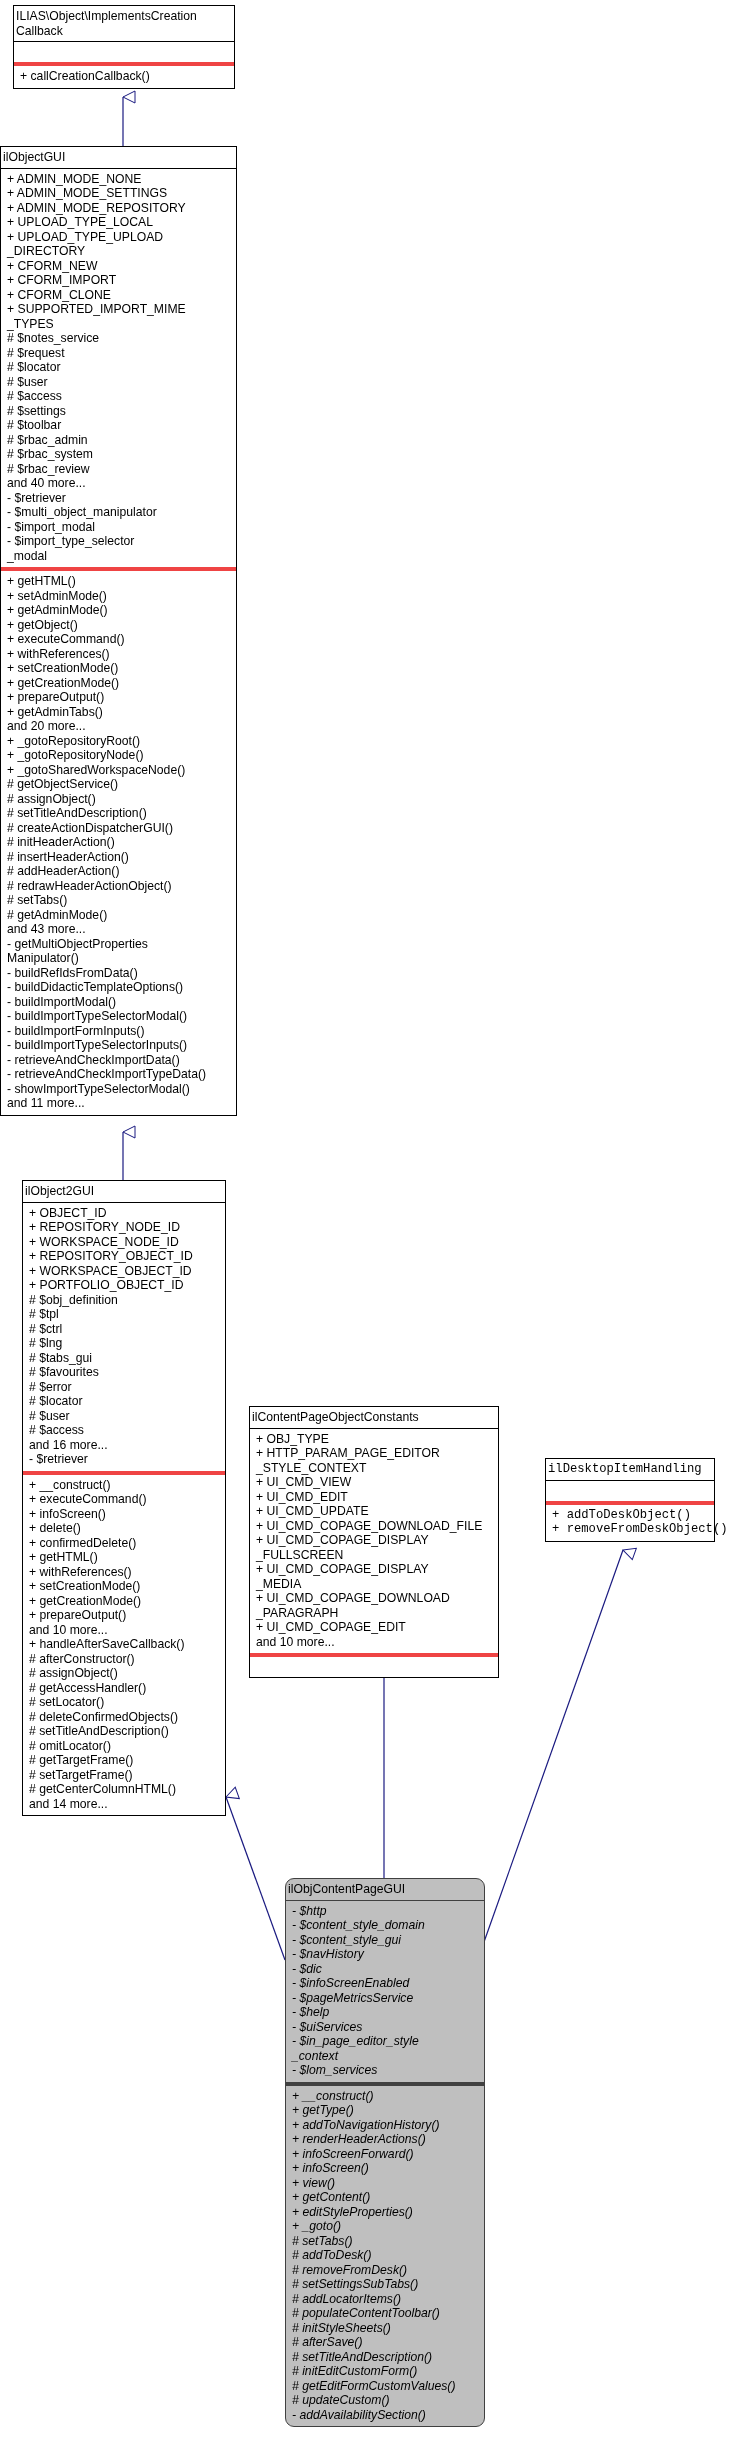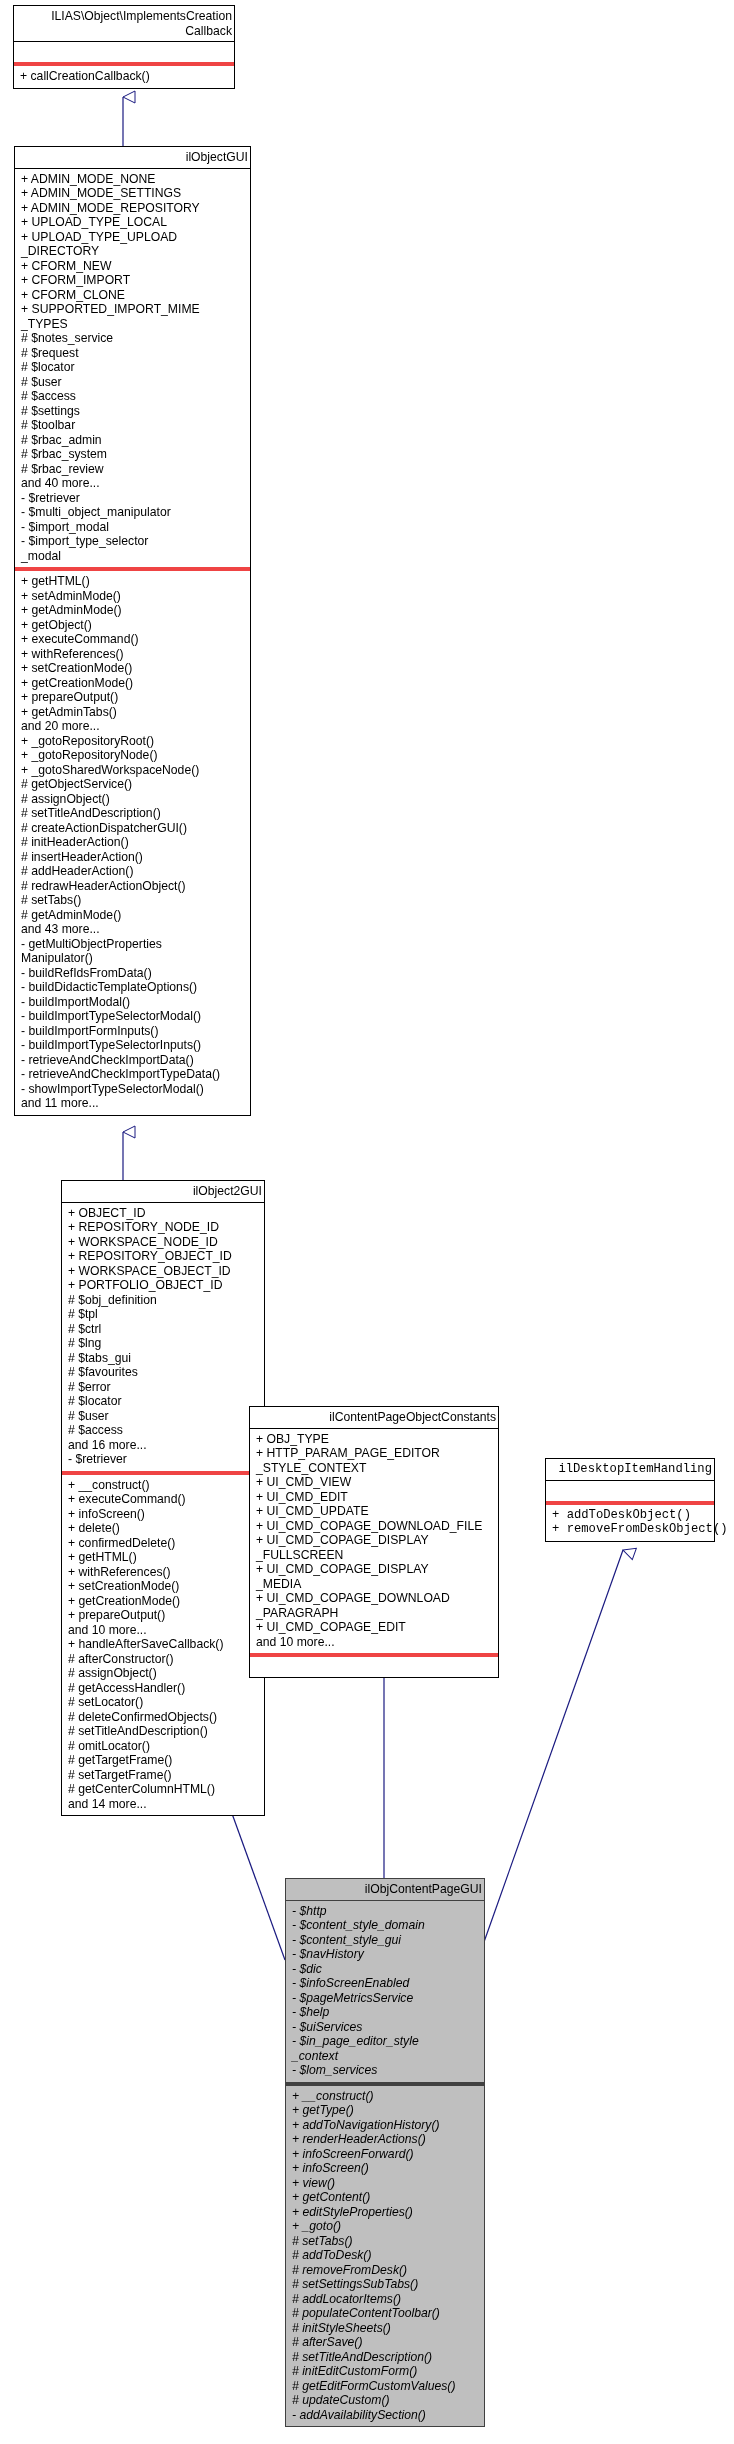--- a/index.html
+++ b/index.html
@@ -1,20 +1,20 @@
 <!DOCTYPE html>
 <html><head>
 <meta charset="utf-8">
 <style>
   html, body { margin: 0; padding: 0; background: #ffffff; }
   body { width: 734px; height: 2444px; position: relative; overflow: hidden;
          font-family: "Liberation Sans", "DejaVu Sans", sans-serif; font-size: 12.2px; color: #000; }
   .box { position: absolute; border: 1px solid #000; background: #fff; box-sizing: border-box; }
   .box.highlight { background: #bfbfbf; border-color: #404040; }
-  .box .title { text-align: right; line-height: 14.5px; padding: 3px 2px 3px 2px; border-bottom: 1px solid #000; }
+  .box .title { text-align: left; line-height: 14.5px; padding: 3px 2px 3px 2px; border-bottom: 1px solid #000; }
   .box.highlight .title { border-bottom-color: #404040; }
   .box .section { padding: 3px 6px 4px 6px; border-bottom: 4px solid #ef4444; }
   .box.highlight .section { border-bottom-color: #404040; font-style: italic; }
   .box .section:last-child { border-bottom: none; }
   .box .section.empty { height: 20px; padding: 0; }
   .line { white-space: pre; line-height: 14.5px; }
   svg.edges { position: absolute; left: 0; top: 0; }
 </style>
 </head>
 <body>
@@ -41,21 +41,21 @@
   <div class="title">
       <div class="line">ILIAS\Object\ImplementsCreation</div>
       <div class="line">Callback</div>
     </div>
   <div class="section empty"></div>
   <div class="section">
       <div class="line">+ callCreationCallback()</div>
     </div>
 </div>
 
-<div class="box" style="left:14px; top:146px; width:237px;">
+<div class="box" style="left:0; top:146px; width:237px;">
   <div class="title">ilObjectGUI</div>
   <div class="section">
       <div class="line">+ ADMIN_MODE_NONE</div>
       <div class="line">+ ADMIN_MODE_SETTINGS</div>
       <div class="line">+ ADMIN_MODE_REPOSITORY</div>
       <div class="line">+ UPLOAD_TYPE_LOCAL</div>
       <div class="line">+ UPLOAD_TYPE_UPLOAD</div>
       <div class="line">_DIRECTORY</div>
       <div class="line">+ CFORM_NEW</div>
       <div class="line">+ CFORM_IMPORT</div>
@@ -113,21 +113,21 @@
       <div class="line">- buildImportTypeSelectorModal()</div>
       <div class="line">- buildImportFormInputs()</div>
       <div class="line">- buildImportTypeSelectorInputs()</div>
       <div class="line">- retrieveAndCheckImportData()</div>
       <div class="line">- retrieveAndCheckImportTypeData()</div>
       <div class="line">- showImportTypeSelectorModal()</div>
       <div class="line">and 11 more...</div>
     </div>
 </div>
 
-<div class="box" style="left:22px; top:1180px; width:204px;margin-left:39px;">
+<div class="box" style="left:22px; top:1180px; width:204px;">
   <div class="title">ilObject2GUI</div>
   <div class="section">
       <div class="line">+ OBJECT_ID</div>
       <div class="line">+ REPOSITORY_NODE_ID</div>
       <div class="line">+ WORKSPACE_NODE_ID</div>
       <div class="line">+ REPOSITORY_OBJECT_ID</div>
       <div class="line">+ WORKSPACE_OBJECT_ID</div>
       <div class="line">+ PORTFOLIO_OBJECT_ID</div>
       <div class="line"># $obj_definition</div>
       <div class="line"># $tpl</div>
@@ -193,21 +193,21 @@
 
 <div class="box" style="left:545px; top:1458px; width:170px;font-family:Liberation Mono, monospace;">
   <div class="title">ilDesktopItemHandling</div>
   <div class="section empty"></div>
   <div class="section">
       <div class="line">+ addToDeskObject()</div>
       <div class="line">+ removeFromDeskObject()</div>
     </div>
 </div>
 
-<div class="box highlight" style="left:285px; top:1878px; width:200px;">
+<div class="box highlight" style="left:285px; top:1878px; width:200px;border-radius:9px;">
   <div class="title">ilObjContentPageGUI</div>
   <div class="section">
       <div class="line">- $http</div>
       <div class="line">- $content_style_domain</div>
       <div class="line">- $content_style_gui</div>
       <div class="line">- $navHistory</div>
       <div class="line">- $dic</div>
       <div class="line">- $infoScreenEnabled</div>
       <div class="line">- $pageMetricsService</div>
       <div class="line">- $help</div>

